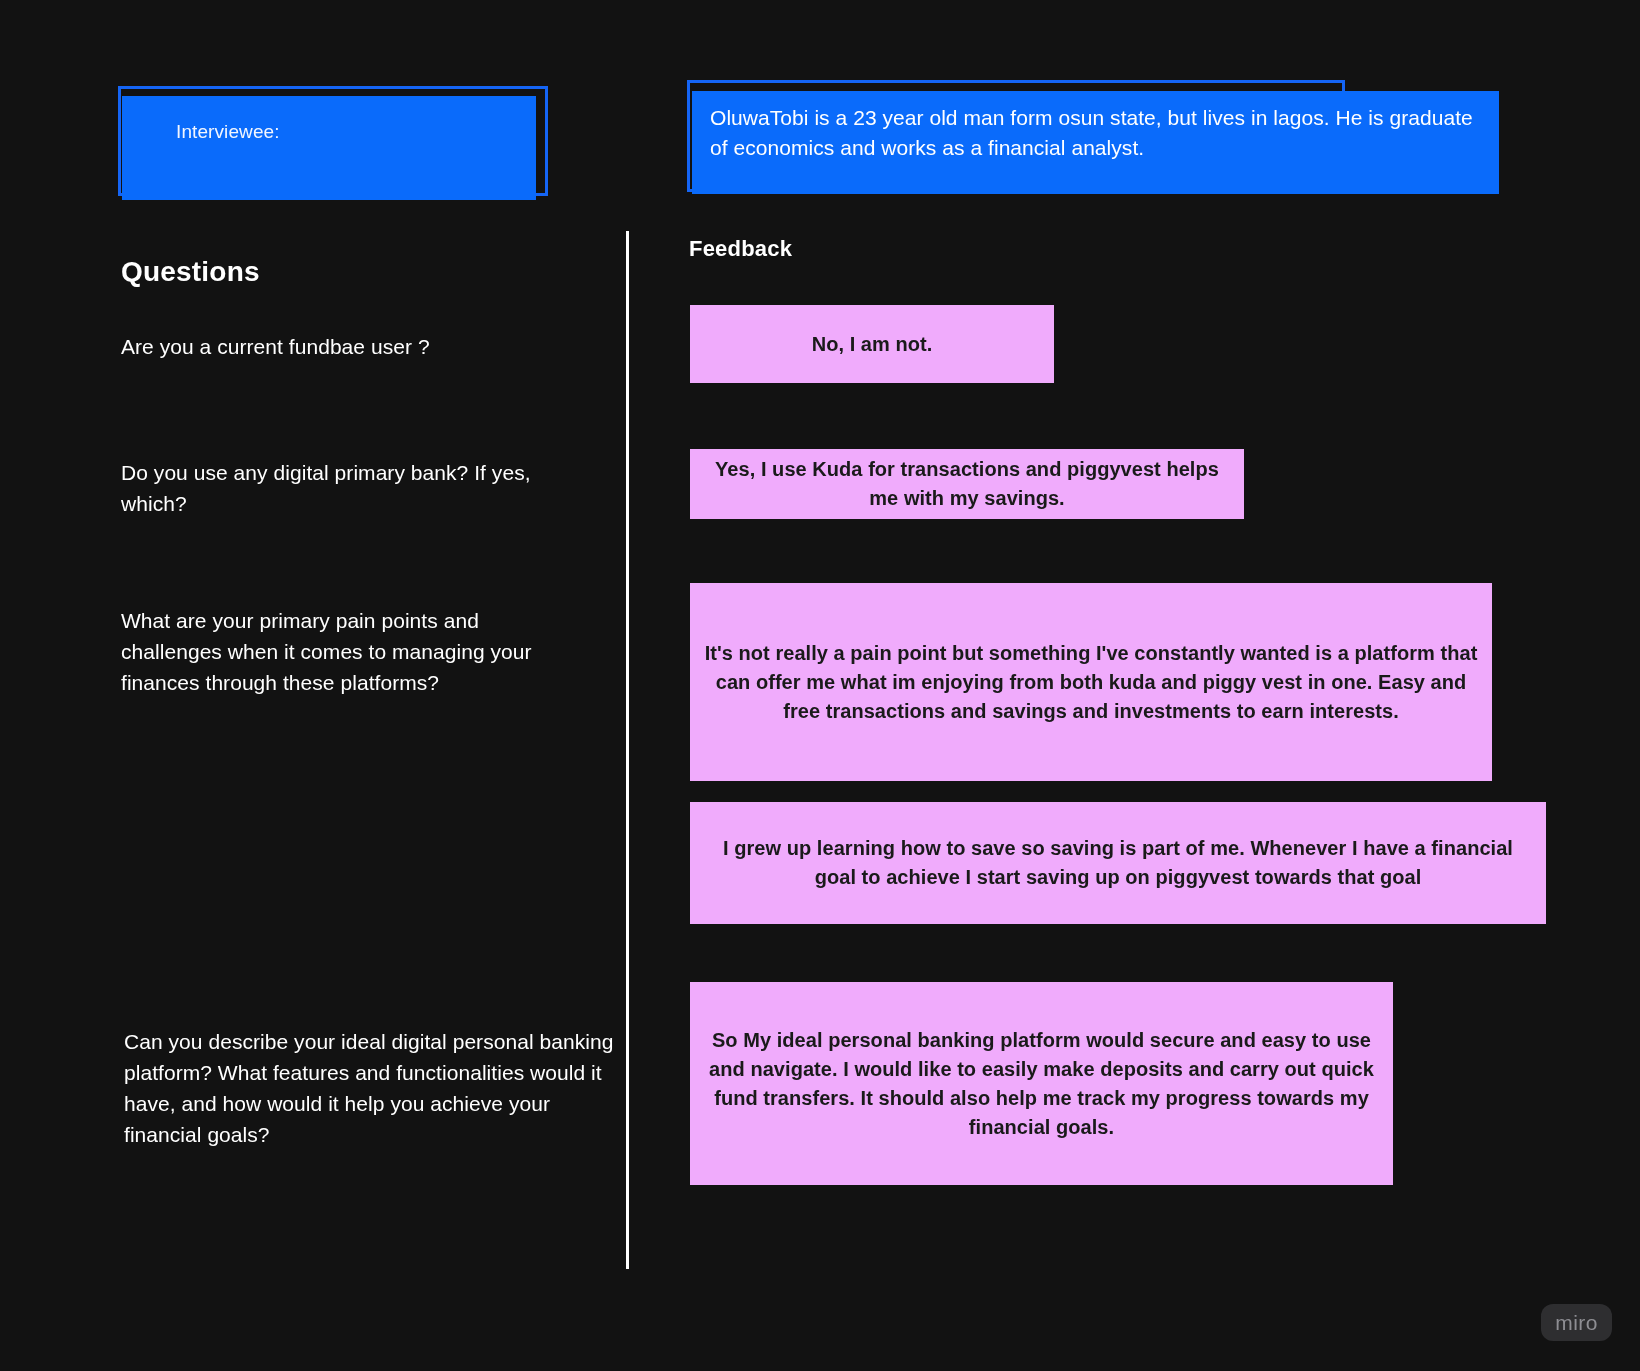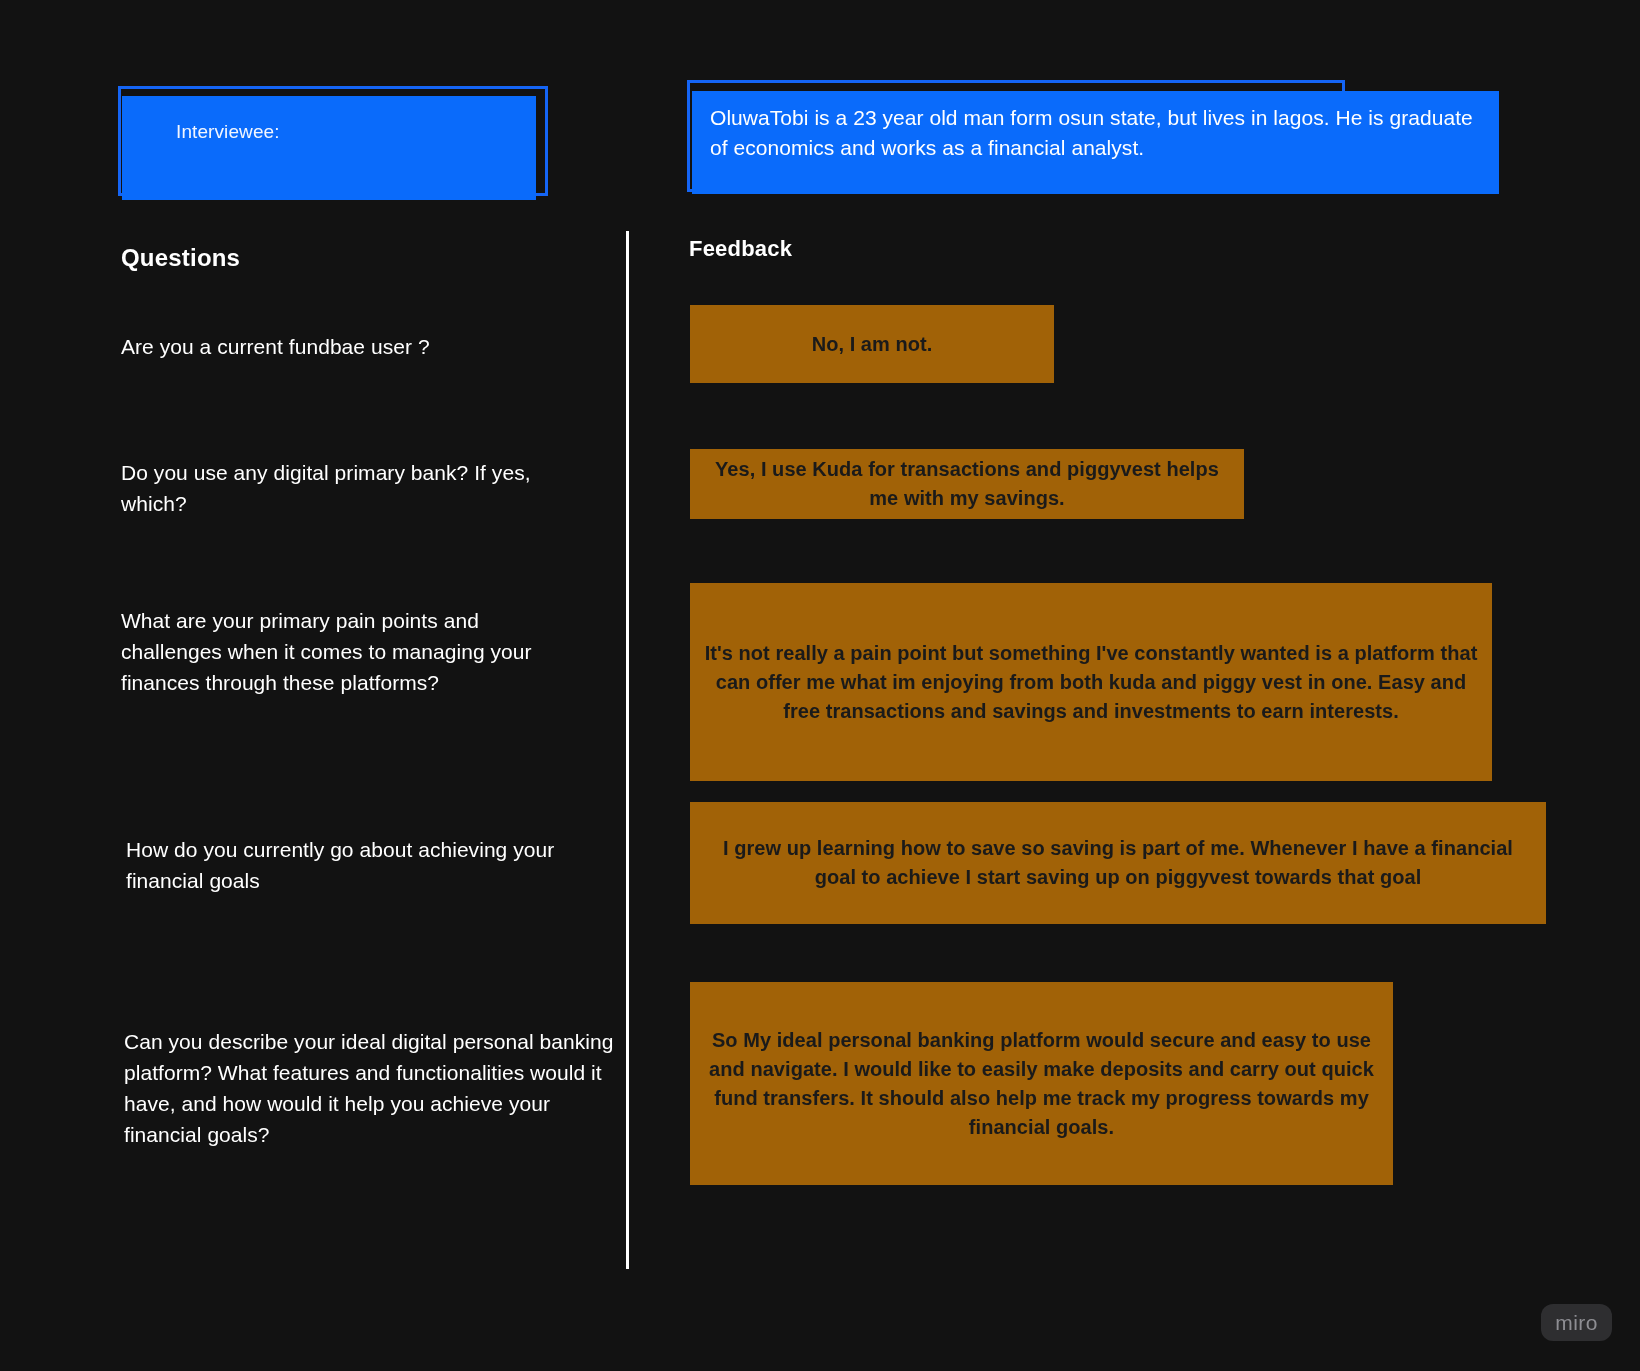--- a/index.html
+++ b/index.html
@@ -106,23 +106,23 @@
     top: 231px;
     width: 3px;
     height: 1038px;
     background: #FFFFFF;
   }
 
   
   #questions-header {
     position: absolute;
     left: 121px;
-    top: 244px;
-    color: #FFFFFF;
-    font-size: 24px;
+    top: 256px;
+    color: #FFFFFF;
+    font-size: 28px;
     font-weight: 700;
     letter-spacing: 0.2px;
   }
   #feedback-header {
     position: absolute;
     left: 689px;
     top: 236px;
     color: #FFFFFF;
     font-size: 22px;
     font-weight: 700;
@@ -140,21 +140,21 @@
   }
   #question-0 { left: 121px; top: 331px; width: 470px; }
   #question-1 { left: 121px; top: 457px; width: 420px; }
   #question-2 { left: 121px; top: 605px; width: 420px; }
   #question-3 { left: 126px; top: 834px; width: 450px; }
   #question-4 { left: 124px; top: 1026px; width: 490px; }
 
   
   .answer {
     position: absolute;
-    background: #a16207;
+    background: #f0abfc;
     color: #1A1A1A;
     font-size: 20px;
     font-weight: 700;
     line-height: 1.45;
     letter-spacing: 0.05px;
     text-align: center;
     display: flex;
     align-items: center;
     justify-content: center;
     padding: 6px 10px;
@@ -205,21 +205,20 @@
   </div>
 
   <div id="column-divider"></div>
 
   <div id="questions-header">Questions</div>
   <div id="feedback-header">Feedback</div>
 
   <div class="question" id="question-0">Are you a current fundbae user ?</div>
   <div class="question" id="question-1">Do you use any digital primary bank? If yes, which?</div>
   <div class="question" id="question-2">What are your primary pain points and challenges when it comes to managing your finances through these platforms?</div>
-  <div class="question" id="question-3">How do you currently go about achieving your financial goals</div>
   <div class="question" id="question-4">Can you describe your ideal digital personal banking platform? What features and functionalities would it have, and how would it help you achieve your financial goals?</div>
 
   <div class="answer" id="answer-0">No, I am not.</div>
   <div class="answer" id="answer-1">Yes, I use Kuda for transactions and piggyvest helps me with my savings.</div>
   <div class="answer" id="answer-2">It's not really a pain point but something I've constantly wanted is a platform that can offer me what im enjoying from both kuda and piggy vest in one. Easy and free transactions and savings and investments to earn interests.</div>
   <div class="answer" id="answer-3">I grew up learning how to save so saving is part of me. Whenever I have a financial goal to achieve I start saving up on piggyvest towards that goal</div>
   <div class="answer" id="answer-4">So My ideal personal banking platform would secure and easy to use  and navigate. I would like to easily make deposits and carry out quick fund transfers. It should also help me track my progress towards my financial goals.</div>
 
   <div id="miro-watermark">
     <span id="miro-watermark-label">miro</span>

